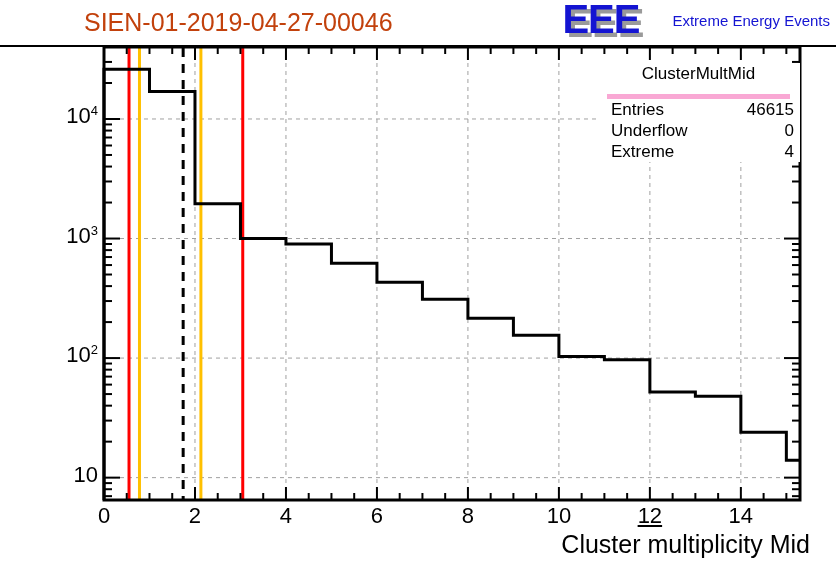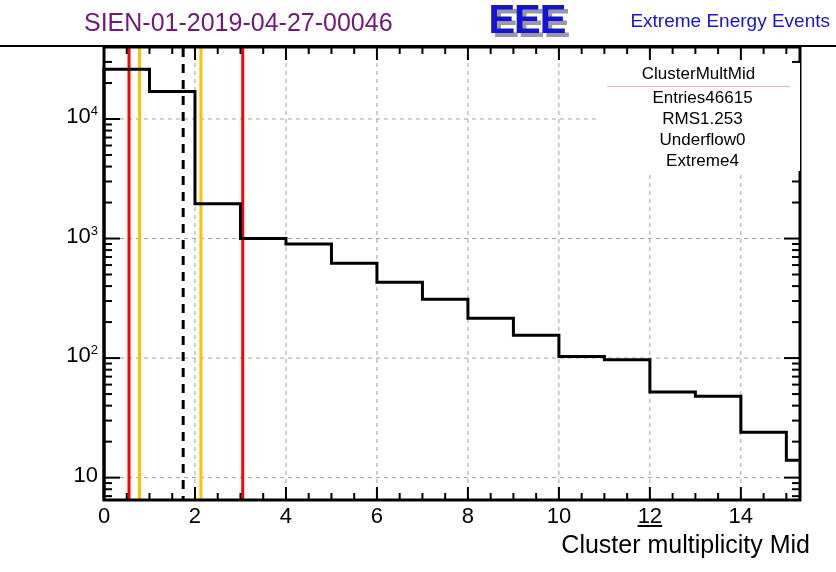--- a/index.html
+++ b/index.html
@@ -7,57 +7,57 @@
   body{
     width:836px;height:572px;background:#ffffff;
     font-family:"Liberation Sans", sans-serif;
     overflow:hidden;position:relative;
   }
   #root-canvas{position:absolute;left:0;top:0;width:836px;height:572px;}
 
   
   .plot-title{
     position:absolute;left:84px;top:8px;
-    font-size:25px;color:#701a75;white-space:nowrap;
+    font-size:25px;color:#c2410c;white-space:nowrap;
     letter-spacing:0px;
   }
 
   
   .eee-logo{
     position:absolute;right:6px;top:2px;
     display:flex;align-items:center;gap:24px;
   }
   .eee-mark{position:relative;width:86px;height:36px;}
   .eee-mark .glyph{
     position:absolute;top:0;left:0;
     font-size:40px;line-height:34px;font-weight:bold;
     font-family:"Liberation Sans", sans-serif;
     letter-spacing:-1px;
   }
   .eee-mark .glyph.shadow{color:#9a9a9a;left:4px;top:4px;}
   .eee-mark .glyph.front{color:#1414d2;}
   .eee-text{
     display:flex;flex-direction:column;justify-content:flex-start;
-    color:#1414d2;font-size:19px;line-height:17px;
-    font-family:"Liberation Sans", sans-serif;padding-top:1px;margin-left:32px;
+    color:#1414d2;font-size:15px;line-height:17px;
+    font-family:"Liberation Sans", sans-serif;padding-top:1px;
   }
 
   
   .stats-box{
     position:absolute;left:597px;top:63px;width:203px;
     background:#ffffff;
     font-size:17px;color:#000;
     font-family:"Liberation Sans", sans-serif;
   }
   .stats-title{
-    text-align:center;padding:1px 0 2px 0;
-    border-bottom:1px solid #f9a8d4;margin:0 10px 0 10px;
+    text-align:center;padding:1px 0 10px 0;
+    border-bottom:5px solid #f9a8d4;margin:0 10px 0 10px;
   }
   .stats-row{
-    display:flex;justify-content:center;
+    display:flex;justify-content:space-between;
     padding:0px 6px 0px 14px;line-height:21px;
   }
   .stats-row .k{white-space:nowrap;}
   .stats-row .v{white-space:nowrap;}
 
   
   .ytick-label{
     position:absolute;font-size:22px;color:#000;
     text-align:right;white-space:nowrap;
   }
@@ -249,24 +249,20 @@
 </div>
 
 <div class="stats-box">
   <div class="stats-title">ClusterMultMid</div>
   <div id="stats-rows">
       <div class="stats-row">
         <span class="k">Entries</span>
         <span class="v">46615</span>
       </div>
       <div class="stats-row">
-        <span class="k">RMS</span>
-        <span class="v">1.253</span>
-      </div>
-      <div class="stats-row">
         <span class="k">Underflow</span>
         <span class="v">0</span>
       </div>
       <div class="stats-row">
         <span class="k">Extreme</span>
         <span class="v">4</span>
       </div>
     </div>
 </div>
 

